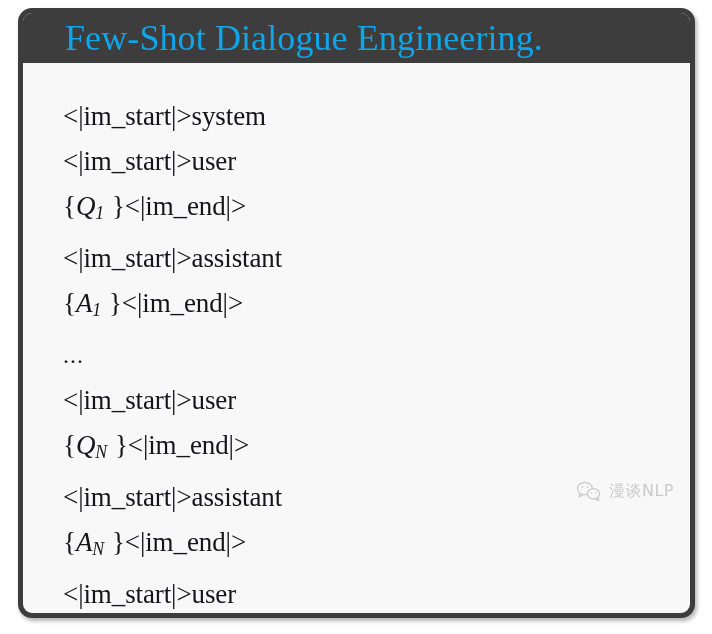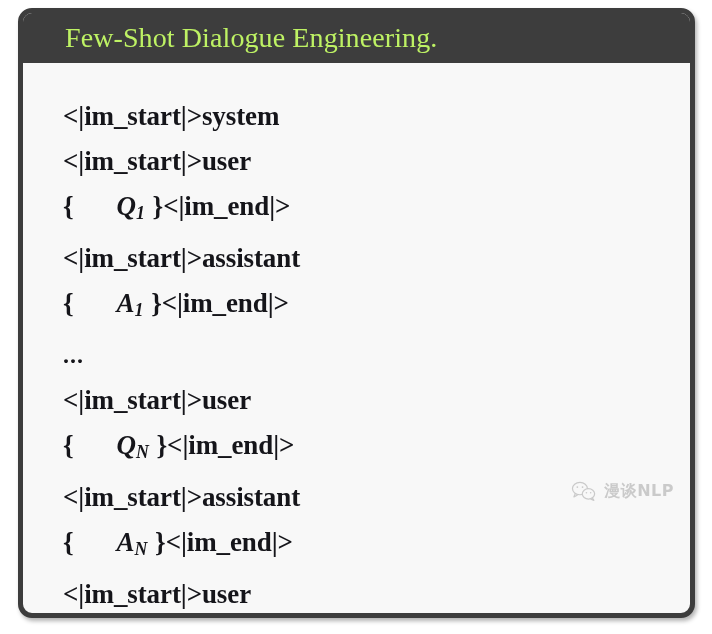--- a/index.html
+++ b/index.html
@@ -32,53 +32,51 @@
   #card-header {
     height: 50px;
     background: #3d3d3d;
     display: flex;
     align-items: center;
     padding-left: 42px;
     box-sizing: border-box;
   }
 
   #card-title {
-    color: #bef264;
-    font-size: 28px;
+    color: #0ea5e9;
+    font-size: 36px;
     line-height: 1;
     letter-spacing: 0.1px;
     white-space: nowrap;
   }
 
   #card-body {
     position: relative;
     height: 448px;
     background: #f8f8f8;
     padding: 31px 0 8px 40px;
     box-sizing: border-box;
-    font-weight: bold;
   }
 
   .code-line {
     font-size: 27px;
     line-height: 45px;
     color: #15151a;
     white-space: pre;
     letter-spacing: -0.1px;
   }
 
   .code-line.ellipsis {
     font-size: 24px;
     letter-spacing: 1px;
   }
 
   .mathvar {
     font-style: italic;
     font-family: "Liberation Serif", "DejaVu Serif", serif;
-    margin-left: 43px;
   }
   .mathvar sub {
     font-style: italic;
     font-size: 0.66em;
     vertical-align: -0.22em;
     letter-spacing: 0;
   }
   .brace-gap { letter-spacing: 1px; }
 
   

